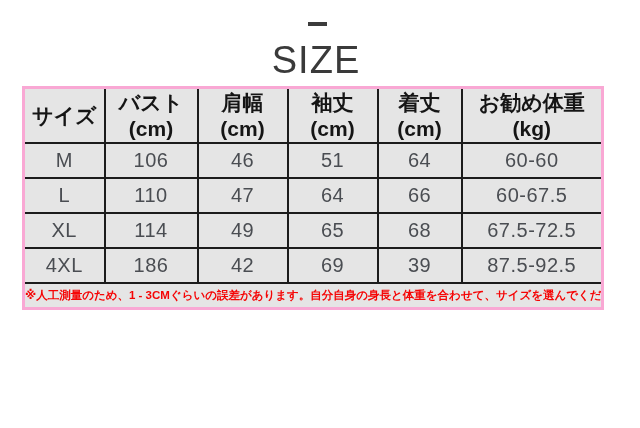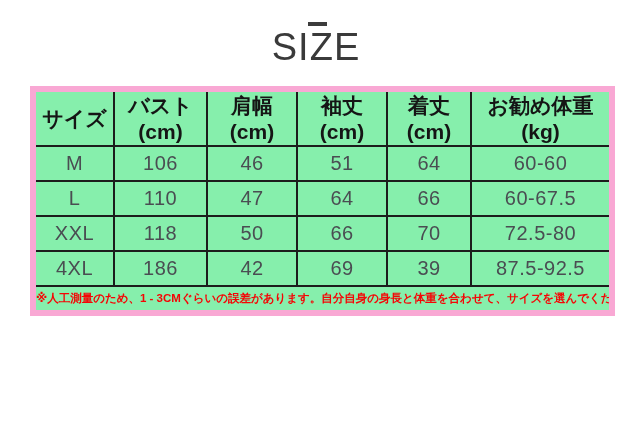--- a/index.html
+++ b/index.html
@@ -26,38 +26,38 @@
     top: 22px;
     width: 19px;
     height: 4px;
     background: #3c3c3c;
   }
   .page-title {
     position: absolute;
     left: 0;
     right: 8px;
     top: 25px;
-    margin: 3px;
+    margin: 16px;
     text-align: center;
     font-size: 38px;
     line-height: 1.0;
     font-weight: 400;
     letter-spacing: 1px;
     color: #3a3a3a;
   }
   
   table.size-table {
     position: absolute;
-    left: 30px;
+    left: 22px;
     top: 86px;
     width: 579px;
     border-collapse: collapse;
     table-layout: fixed;
-    background: #86efac;
-    border: 6px solid #f9a8d4;
+    background: #e5e5e5;
+    border: 3px solid #f9a8d4;
   }
   table.size-table th,
   table.size-table td {
     border: 2px solid #1c1c1c;
     text-align: center;
     vertical-align: middle;
     padding: 0;
     overflow: hidden;
   }
   thead th {
@@ -142,26 +142,26 @@
         </tr>
         <tr>
           <td>L</td>
           <td>110</td>
           <td>47</td>
           <td>64</td>
           <td>66</td>
           <td>60-67.5</td>
         </tr>
         <tr>
-          <td>XXL</td>
-          <td>118</td>
-          <td>50</td>
-          <td>66</td>
-          <td>70</td>
-          <td>72.5-80</td>
+          <td>XL</td>
+          <td>114</td>
+          <td>49</td>
+          <td>65</td>
+          <td>68</td>
+          <td>67.5-72.5</td>
         </tr>
         <tr>
           <td>4XL</td>
           <td>186</td>
           <td>42</td>
           <td>69</td>
           <td>39</td>
           <td>87.5-92.5</td>
         </tr>
       </tbody>

